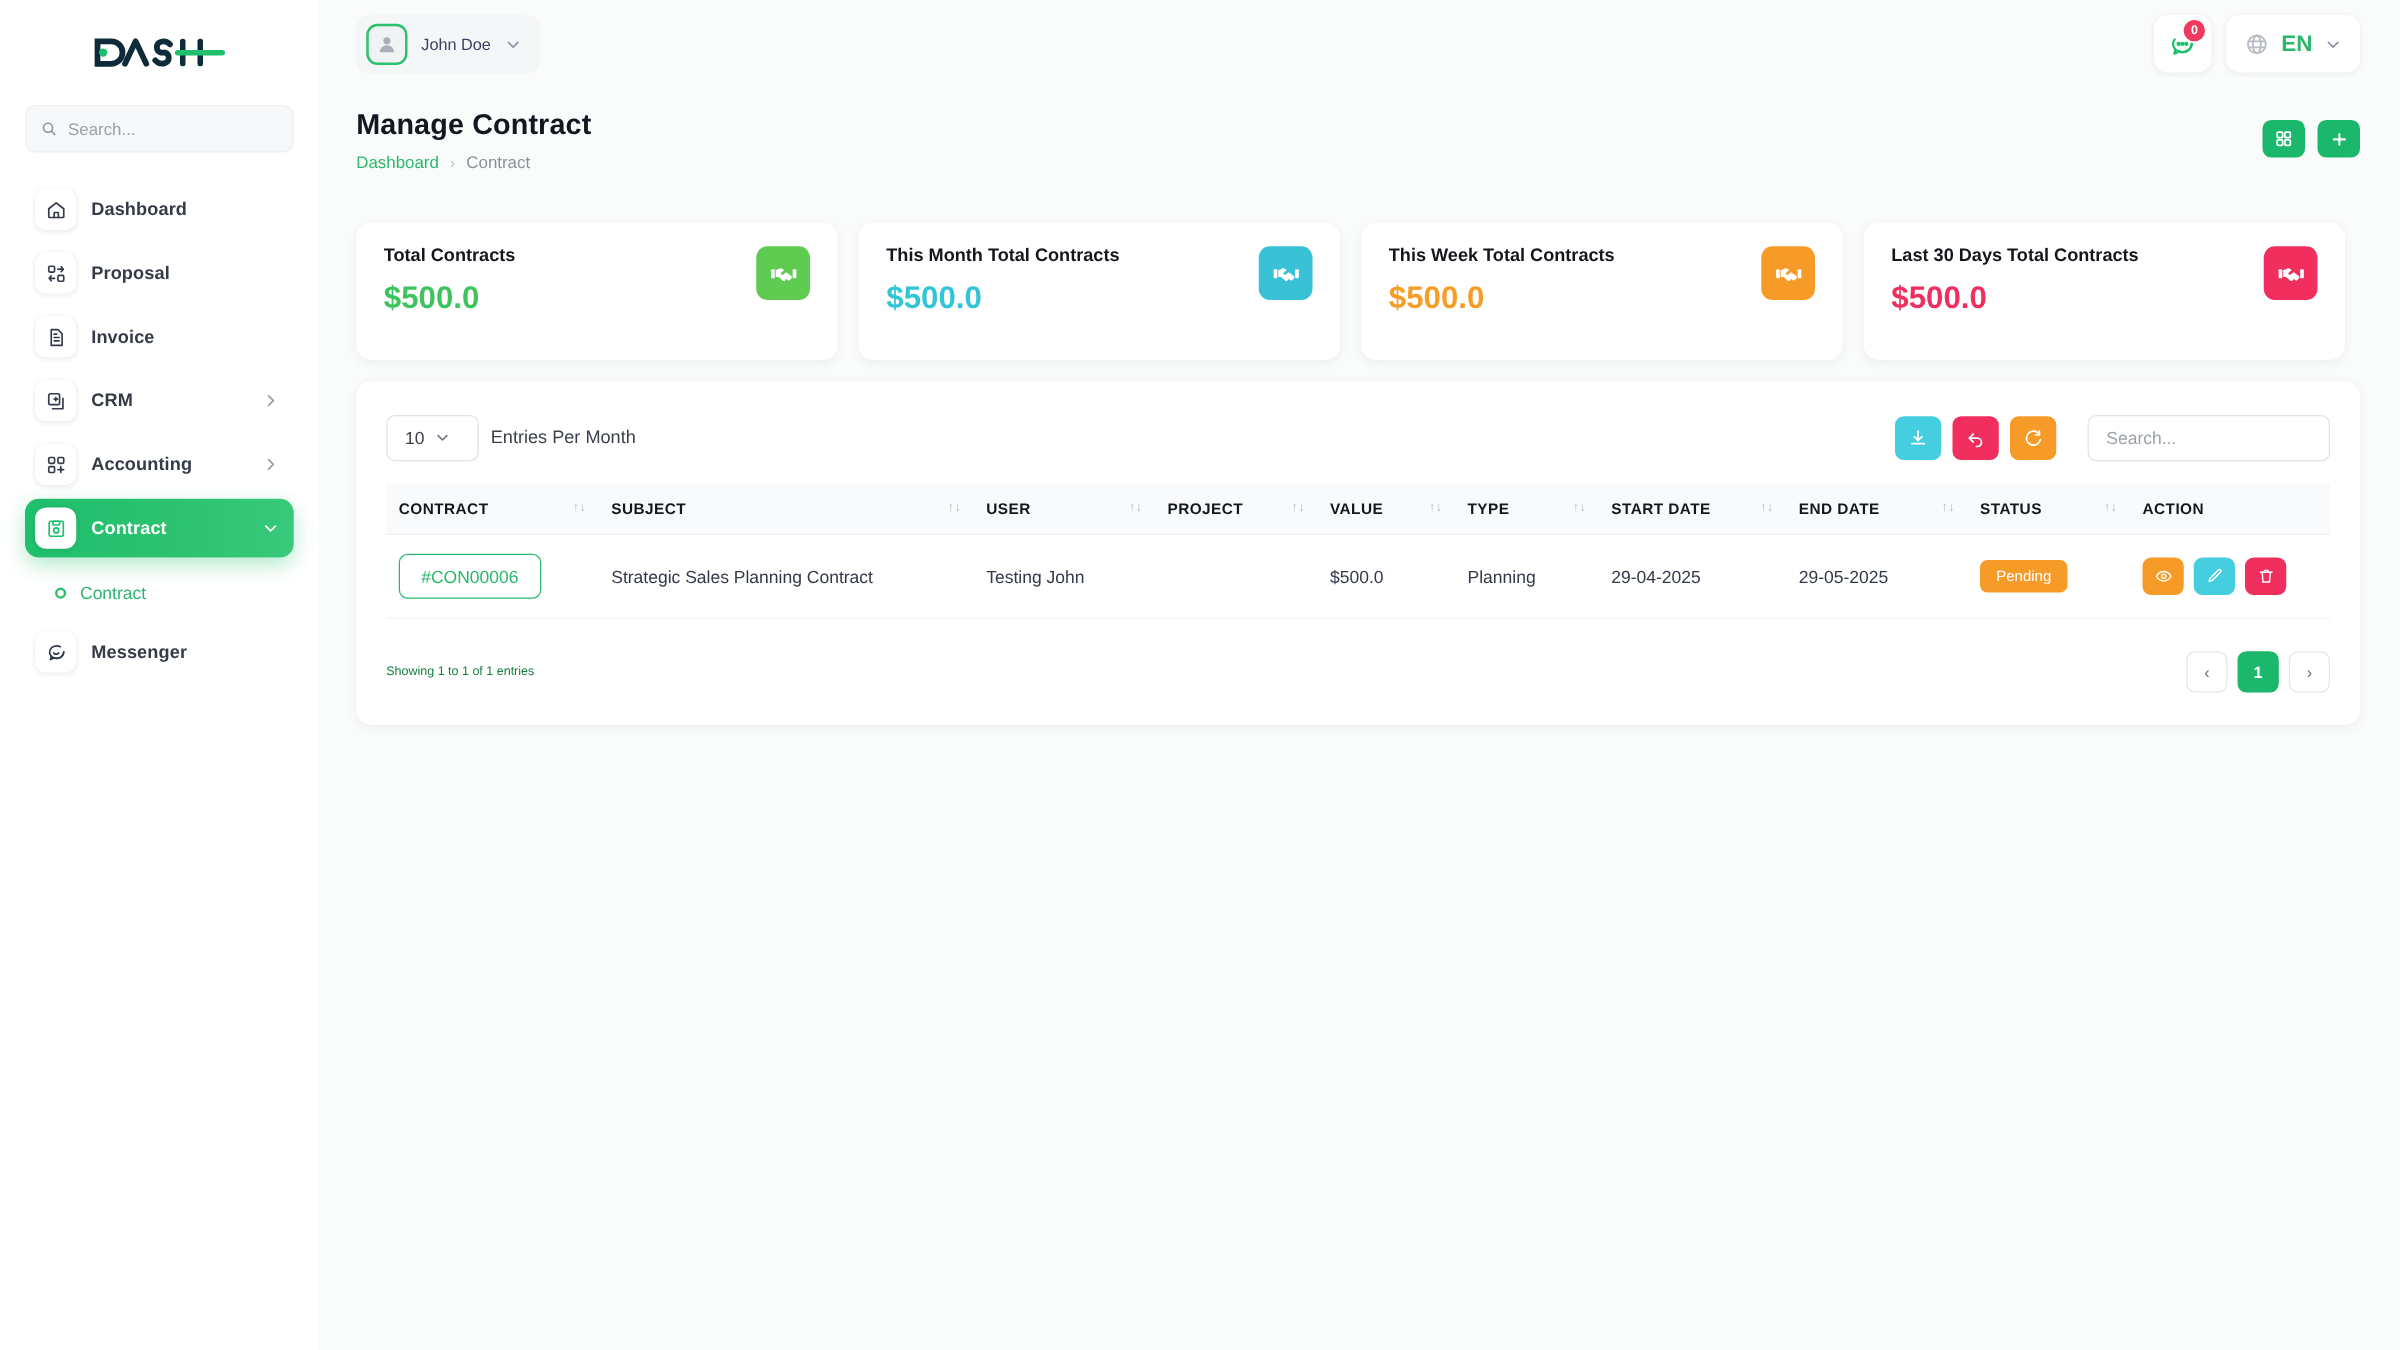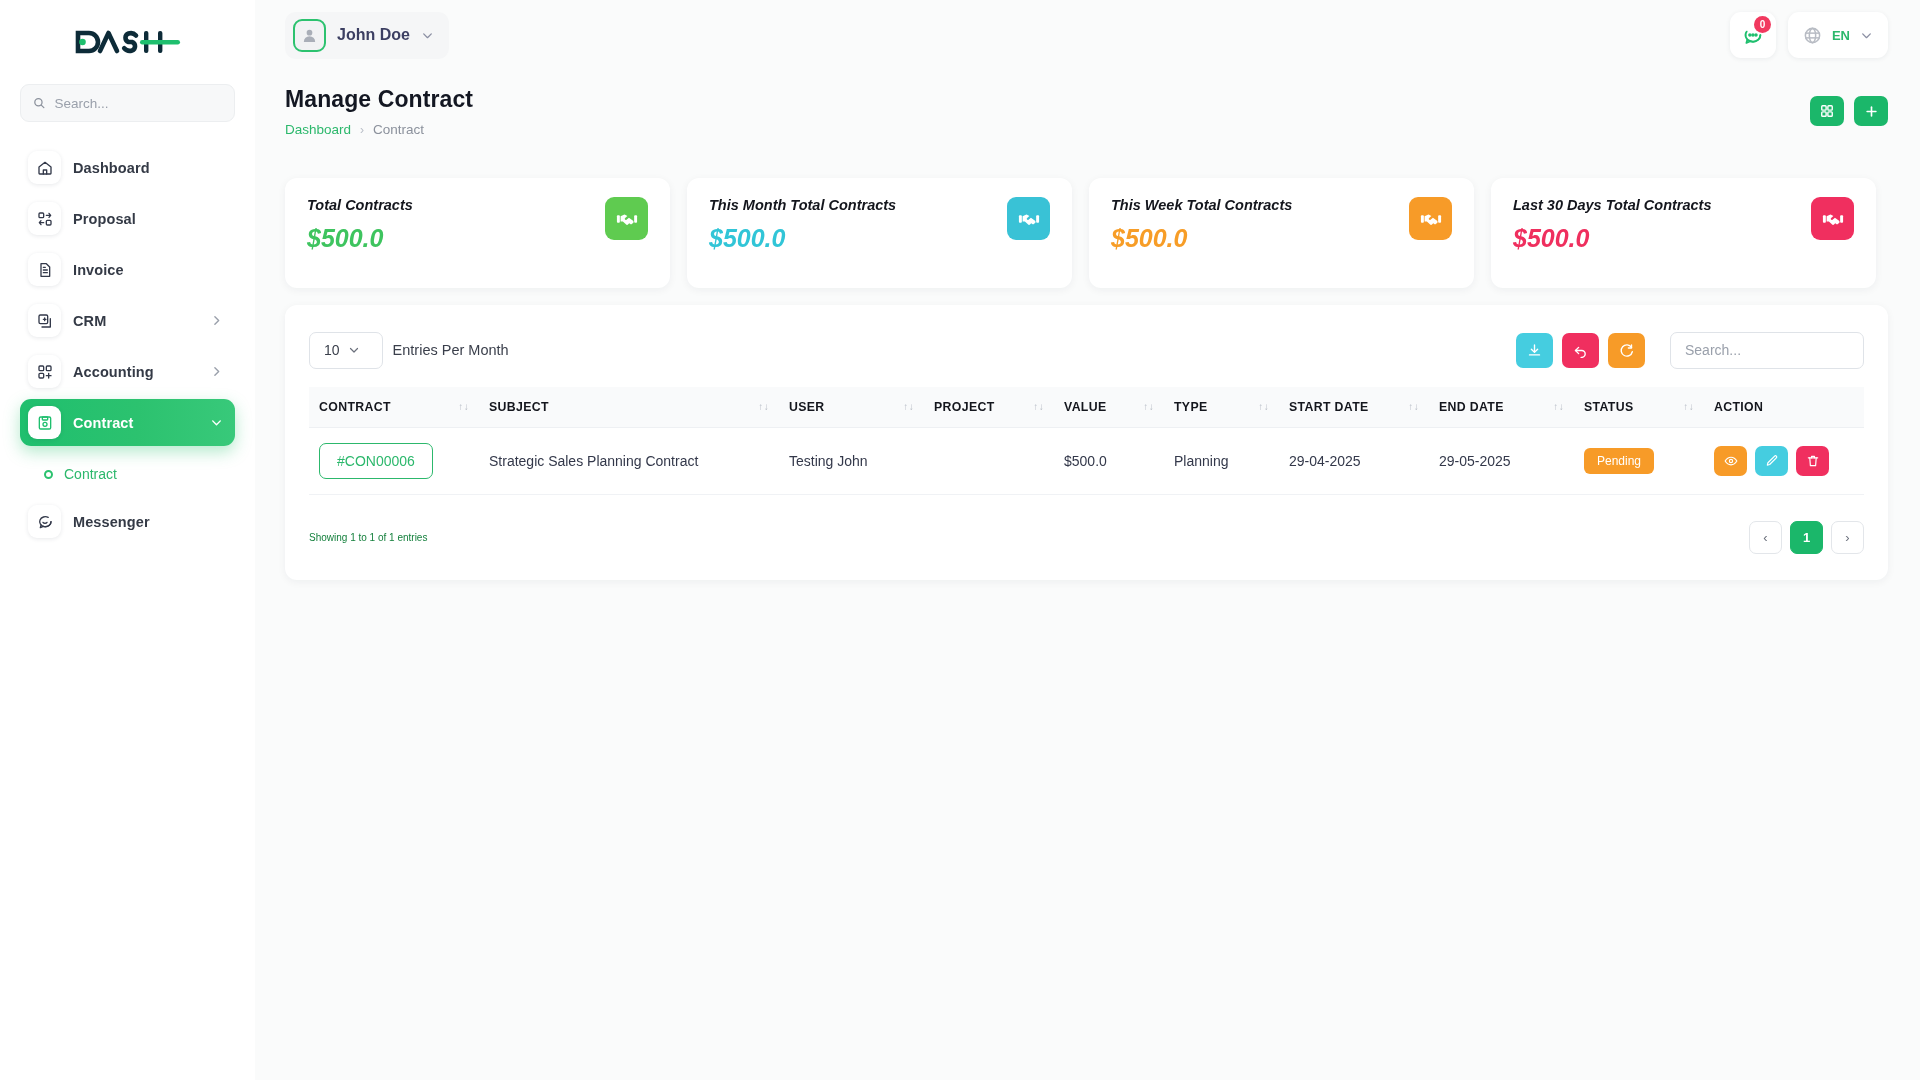--- a/index.html
+++ b/index.html
@@ -89,62 +89,62 @@
   .user-chip {
     display: flex; align-items: center; gap: 11px;
     background: #f5f6f7; border-radius: 11px;
     height: 47px; padding: 0 15px 0 8px; cursor: pointer;
   }
   .avatar {
     width: 33px; height: 33px; border-radius: 9px;
     border: 2px solid #2cc26f; background: #f1f2f4;
     display: flex; align-items: center; justify-content: center;
   }
-  .user-name { font-size: 16px; font-weight: 700; color: #3c3f62; }
+  .user-name { font-size: 13px; font-weight: 400; color: #3c3f62; }
   .topbar-right { margin-left: auto; display: flex; align-items: center; gap: 12px; }
   .msg-btn {
     width: 46px; height: 46px; border-radius: 11px; background: #ffffff;
     box-shadow: 0 1px 5px rgba(25,40,60,.07);
     display: flex; align-items: center; justify-content: center;
     position: relative; cursor: pointer;
   }
   .msg-badge {
     position: absolute; top: 4px; right: 5px;
     min-width: 17px; height: 17px; border-radius: 9px;
     background: #f1395f; color: #fff; font-size: 10px; font-weight: 700;
     display: flex; align-items: center; justify-content: center;
     padding: 0 4px;
   }
   .lang-btn {
     height: 46px; border-radius: 11px; background: #ffffff;
     box-shadow: 0 1px 5px rgba(25,40,60,.07);
     display: flex; align-items: center; gap: 10px;
     padding: 0 15px; cursor: pointer;
   }
-  .lang-code { font-size: 13px; font-weight: 700; color: #2cb86c; }
+  .lang-code { font-size: 18px; font-weight: 700; color: #2cb86c; }
 
   
   .page-head {
     position: absolute; left: 285px; top: 86px; right: 32px; height: 60px;
   }
   .page-title { font-size: 23px; font-weight: 700; color: #131722; letter-spacing: .1px; }
   .crumbs { margin-top: 9px; display: flex; align-items: center; gap: 9px; font-size: 13.5px; }
   .crumbs .c1 { color: #2cb86c; cursor: pointer; }
   .crumbs .sep { color: #b9bec7; font-size: 12px; }
   .crumbs .c2 { color: #8b919c; }
 
   .head-actions { position: absolute; right: 0; top: 10px; display: flex; gap: 10px; }
   .sq-btn {
     width: 34px; height: 30px; border-radius: 7px;
     background: #1bb76a; display: flex; align-items: center; justify-content: center;
     cursor: pointer; border: none;
   }
 
   
-  .stats { position: absolute; left: 285px; top: 178px; right: 44px; display: flex; gap: 17px; font-style: italic; }
+  .stats { position: absolute; left: 285px; top: 178px; right: 44px; display: flex; gap: 17px; }
   .stat-card {
     flex: 1; height: 110px; background: #ffffff; border-radius: 12px;
     box-shadow: 0 2px 9px rgba(25,40,60,.055);
     padding: 19px 22px; display: flex; align-items: flex-start; justify-content: space-between;
   }
   .stat-label { font-size: 14.5px; font-weight: 700; color: #14161d; }
   .stat-value { margin-top: 11px; font-size: 25px; font-weight: 700; }
   .stat-icon {
     width: 43px; height: 43px; border-radius: 9px;
     display: flex; align-items: center; justify-content: center; flex: 0 0 43px;

